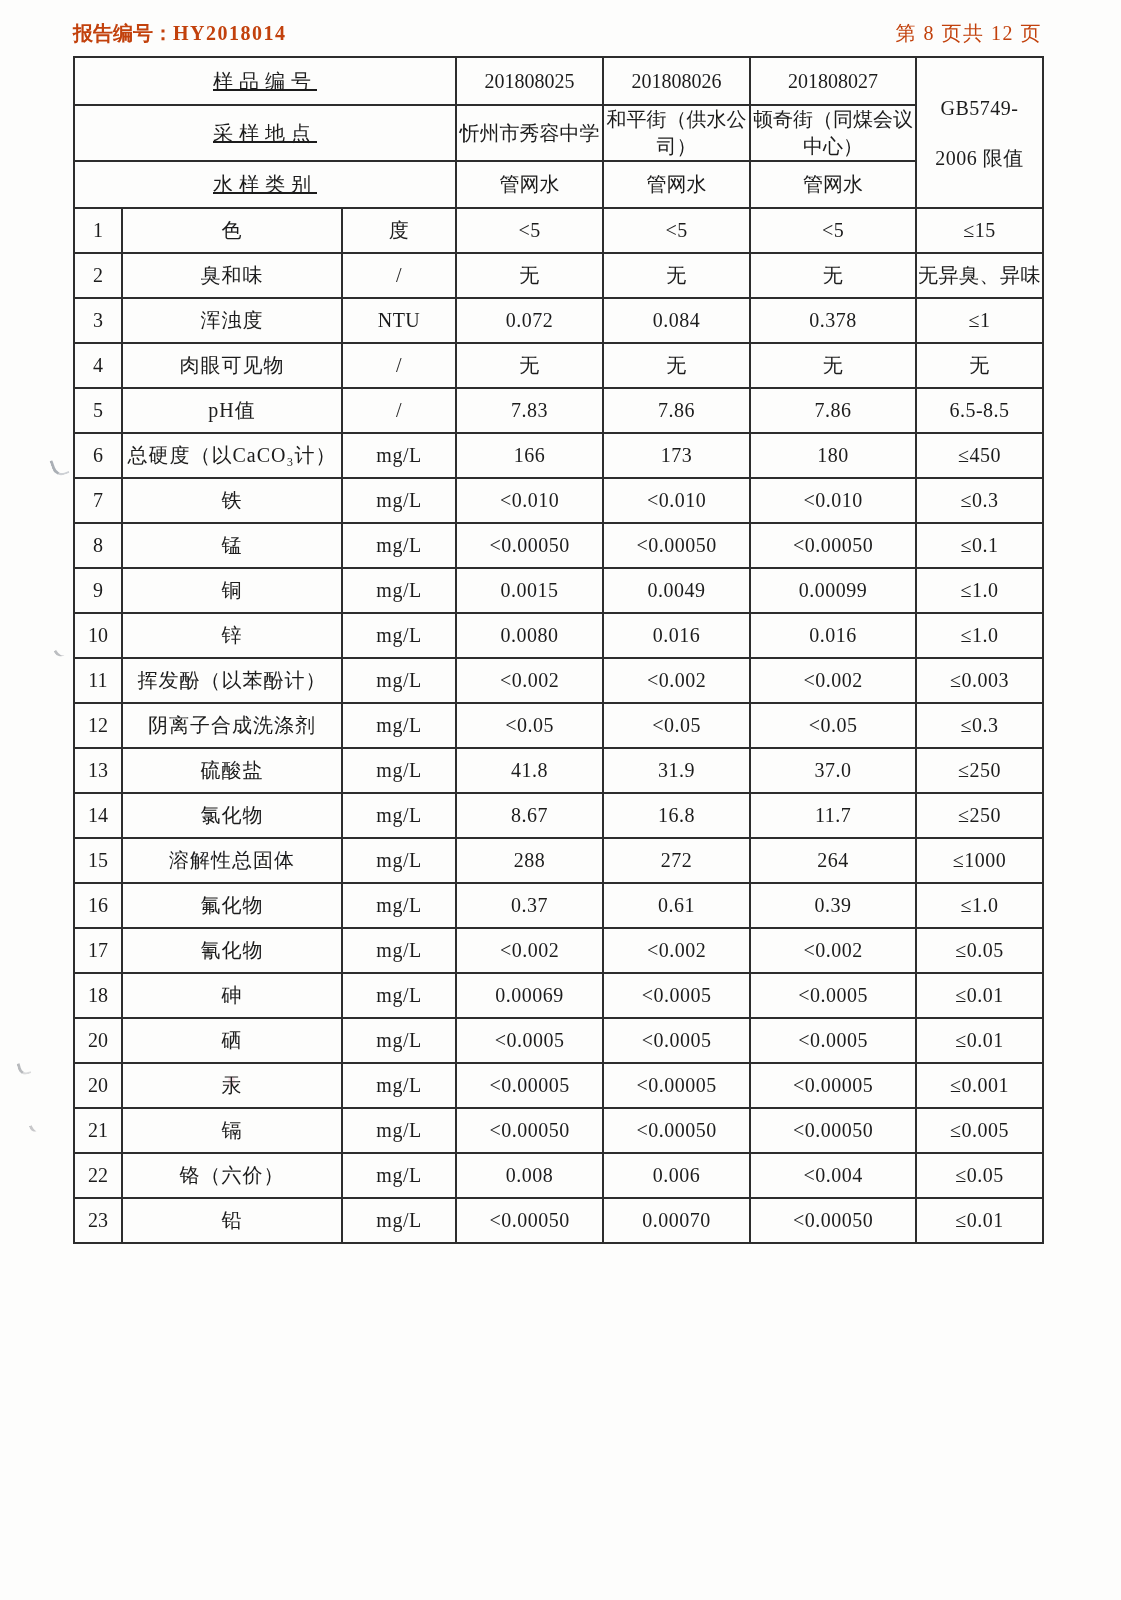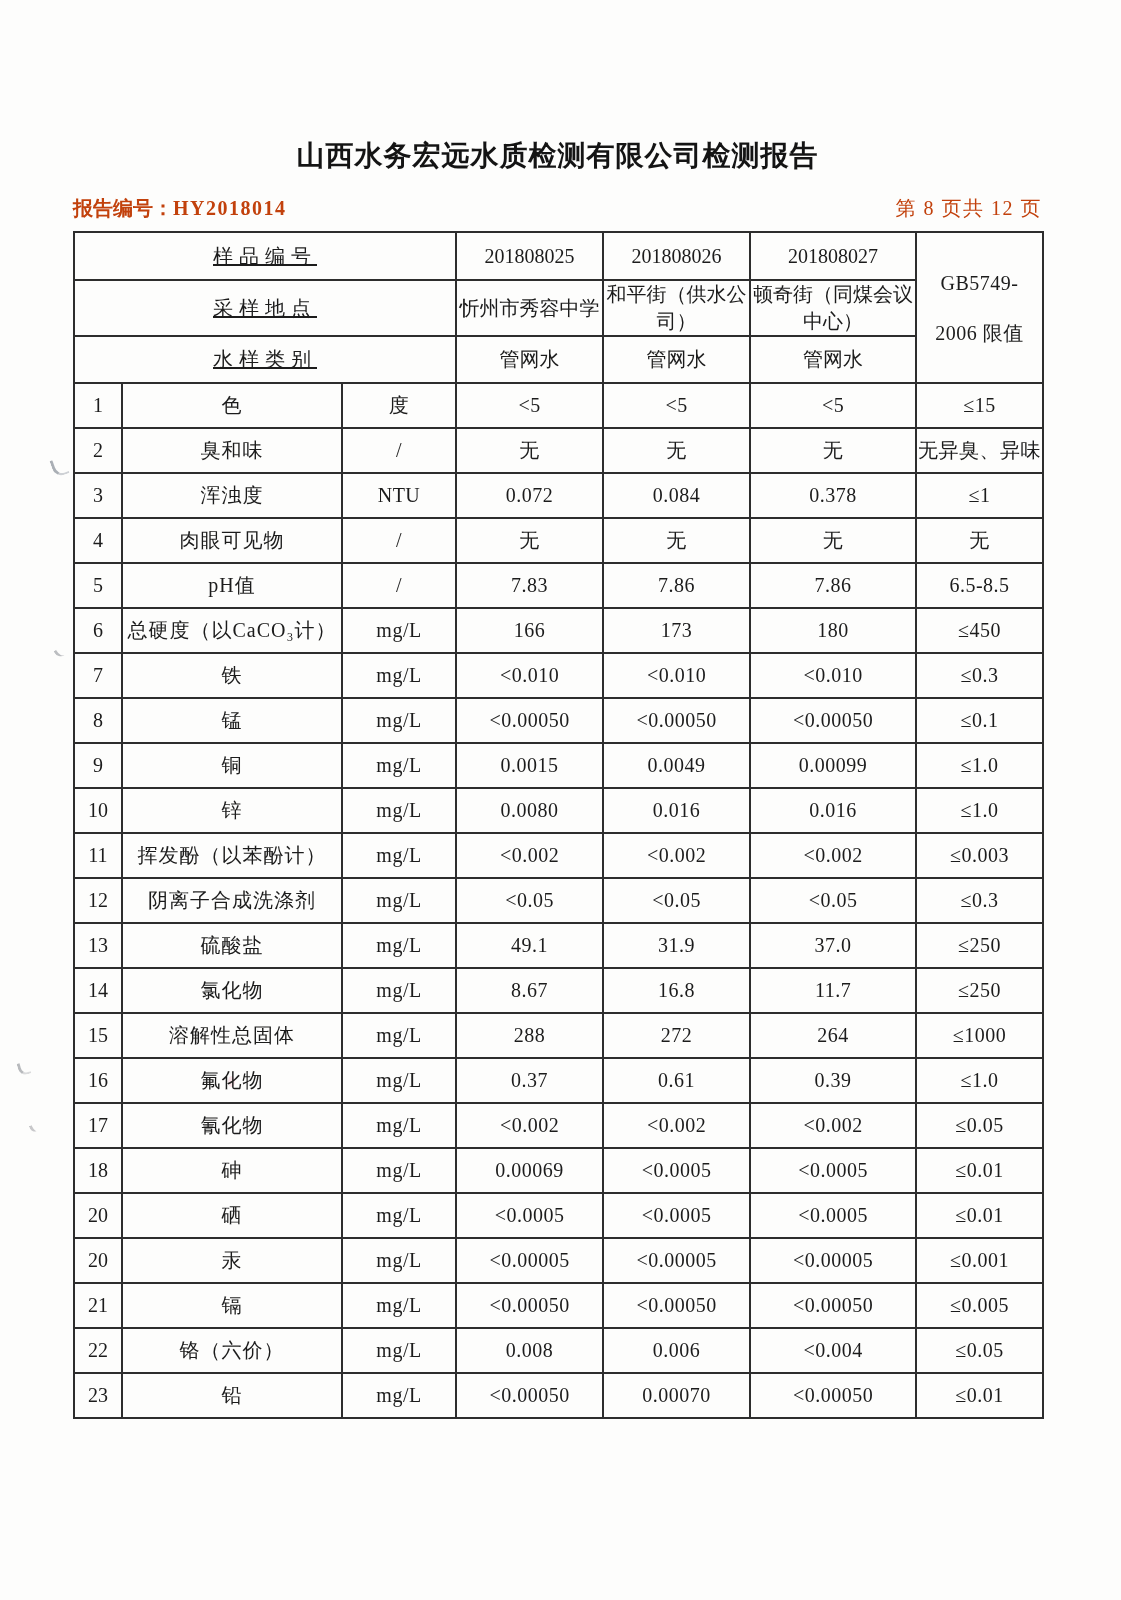--- a/index.html
+++ b/index.html
@@ -132,21 +132,20 @@
 <body>
 
 <div class="page">
   <div class="artifact a1"></div>
   <div class="artifact a2"></div>
   <div class="artifact a3"></div>
   <div class="artifact a4"></div>
   <div class="artifact a5"></div>
 
   <div class="content">
-    <h1 class="title">山西水务宏远水质检测有限公司检测报告</h1>
 
     <div class="meta">
       <div class="meta-left">
         <span class="rn-label">报告编号：</span><span class="rn-value">HY2018014</span>
       </div>
       <div class="page-ind">第 8 页共 12 页</div>
     </div>
 
     <table class="report-table">
       <colgroup>
@@ -287,21 +286,21 @@
           <td class="c-unit">mg/L</td>
           <td class="c-val">&lt;0.05</td>
           <td class="c-val">&lt;0.05</td>
           <td class="c-val">&lt;0.05</td>
           <td class="c-lim">≤0.3</td>
         </tr>
         <tr class="brow">
           <td class="c-no">13</td>
           <td class="c-name">硫酸盐</td>
           <td class="c-unit">mg/L</td>
-          <td class="c-val">49.1</td>
+          <td class="c-val">41.8</td>
           <td class="c-val">31.9</td>
           <td class="c-val">37.0</td>
           <td class="c-lim">≤250</td>
         </tr>
         <tr class="brow">
           <td class="c-no">14</td>
           <td class="c-name">氯化物</td>
           <td class="c-unit">mg/L</td>
           <td class="c-val">8.67</td>
           <td class="c-val">16.8</td>

